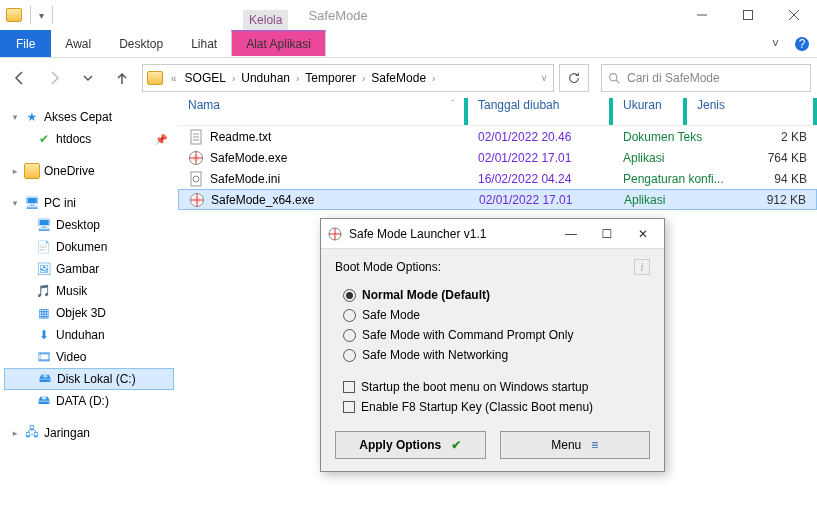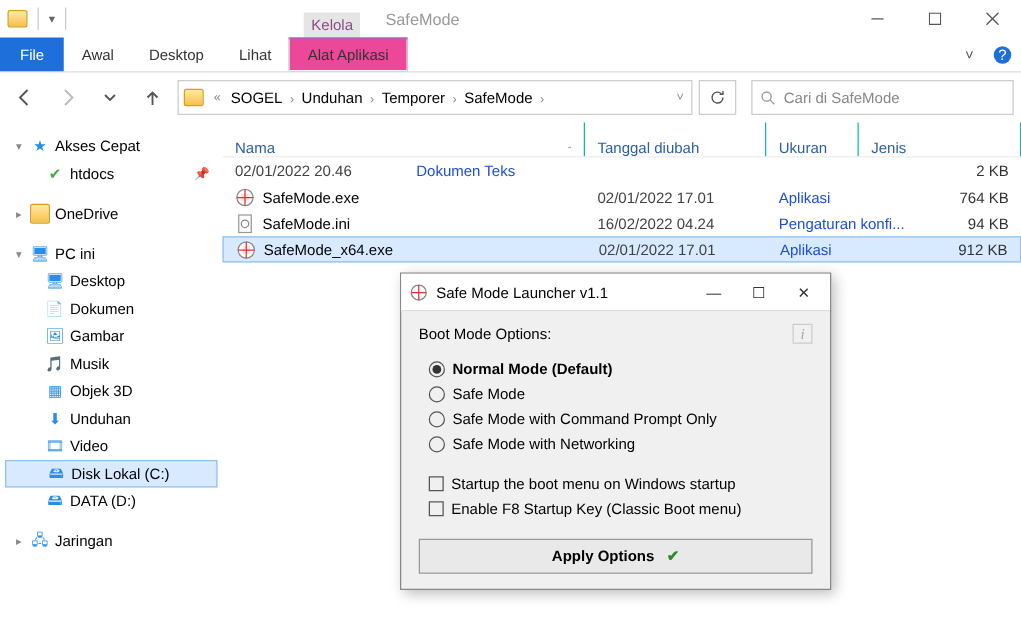--- a/index.html
+++ b/index.html
@@ -51,33 +51,33 @@
 .tree-item.nested { padding-left: 32px; }
 .tree-item.selected { background: #d8eaff; border: 1px solid #8ec1f0; }
 .tree-item .exp { width: 10px; font-size: 9px; color: #888; text-align: center; }
 .tree-item .ico { width: 16px; height: 16px; display: inline-flex; align-items: center; justify-content: center; }
 .tree-group-gap { height: 10px; }
 .pin { margin-left: auto; margin-right: 6px; color: #888; font-size: 10px; }
 
 
 .list { flex: 1; position: relative; }
 .list-header { display: flex; height: 28px; align-items: center; border-bottom: 1px solid #eee; color: #2b5fa4; }
-.list-header .col { padding: 0 10px; border-right: 1px solid #14b8a6; height: 100%; display: flex; align-items: flex-end; gap: 6px; }
+.list-header .col { padding: 0 10px; border-right: 4px solid #14b8a6; height: 100%; display: flex; align-items: flex-start; gap: 6px; }
 .col.name { width: 290px; }
 .col.date { width: 145px; }
 .col.type { width: 130px; }
 .col.size { flex: 1; }
 .list-header .sort-ind { font-size: 8px; color: #777; margin-left: auto; }
 
 .row { display: flex; height: 21px; align-items: center; }
 .row.selected { background: #d8eaff; border: 1px solid #8ec1f0; }
 .row .cell { padding: 0 10px; overflow: hidden; white-space: nowrap; text-overflow: ellipsis; }
 .row .cell.name { width: 290px; display: flex; align-items: center; gap: 6px; }
-.row .cell.date { width: 145px; color: #404040; }
-.row .cell.type { width: 130px; color: #1d4ed8; }
+.row .cell.date { width: 145px; color: #6d28d9; }
+.row .cell.type { width: 130px; color: #15803d; }
 .row .cell.size { flex: 1; text-align: right; color: #333; }
 .file-ico { width: 16px; height: 16px; display: inline-flex; align-items: center; justify-content: center; }
 
 
 .dialog { position: absolute; left: 320px; top: 218px; width: 345px; background: #f0f0f0; border: 1px solid #888; box-shadow: 3px 3px 10px rgba(0,0,0,.25); }
 .dlg-title { height: 30px; display: flex; align-items: center; padding: 0 6px; background: #fff; border-bottom: 1px solid #ddd; gap: 6px; }
 .dlg-title .flex { flex: 1; }
 .dlg-title .wc { width: 30px; text-align: center; color: #333; }
 .dlg-body { padding: 10px 14px 12px; }
 .dlg-section { font-size: 13px; margin-bottom: 10px; display:flex; align-items:center; }
@@ -277,20 +277,31 @@
         </div>
       <div class="col size">
           <span>Ukuran</span>
         </div>
       <div class="col type">
           <span>Jenis</span>
         </div>
     </div>
     <div id="rows-host">
         <div class="row">
+          <div class="cell name">
+            <span class="file-ico">
+              <svg width="16" height="16" viewBox="0 0 16 16">
+                <rect x="3" y="1" width="10" height="14" fill="#fff" stroke="#999"></rect>
+                <line x1="5" y1="5" x2="11" y2="5" stroke="#999"></line>
+                <line x1="5" y1="8" x2="11" y2="8" stroke="#999"></line>
+                <line x1="5" y1="11" x2="11" y2="11" stroke="#999"></line>
+              </svg>
+            </span>
+            <span>Readme.txt</span>
+          </div>
           <div class="cell date">02/01/2022 20.46</div>
           <div class="cell type">Dokumen Teks</div>
           <div class="cell size">2 KB</div>
         </div>
         <div class="row">
           <div class="cell name">
             <span class="file-ico">
               <svg width="16" height="16" viewBox="0 0 16 16">
                 <circle cx="8" cy="8" r="6.5" fill="#fff" stroke="#888"></circle>
                 <path d="M8 1.5v13M1.5 8h13" stroke="#d33"></path>
@@ -382,15 +393,19 @@
         <div class="check-row">
           <span class="cbox"></span>
           <span>Enable F8 Startup Key (Classic Boot menu)</span>
         </div>
       </div>
     <div class="dlg-buttons">
       <div class="dlg-btn apply">
         <span>Apply Options</span>
           <span class="chk">✔</span>
       </div>
+      <div class="dlg-btn">
+        <span>Menu</span>
+          <span class="mnico">≡</span>
+      </div>
     </div>
   </div>
 </div>
 
 </body></html>

